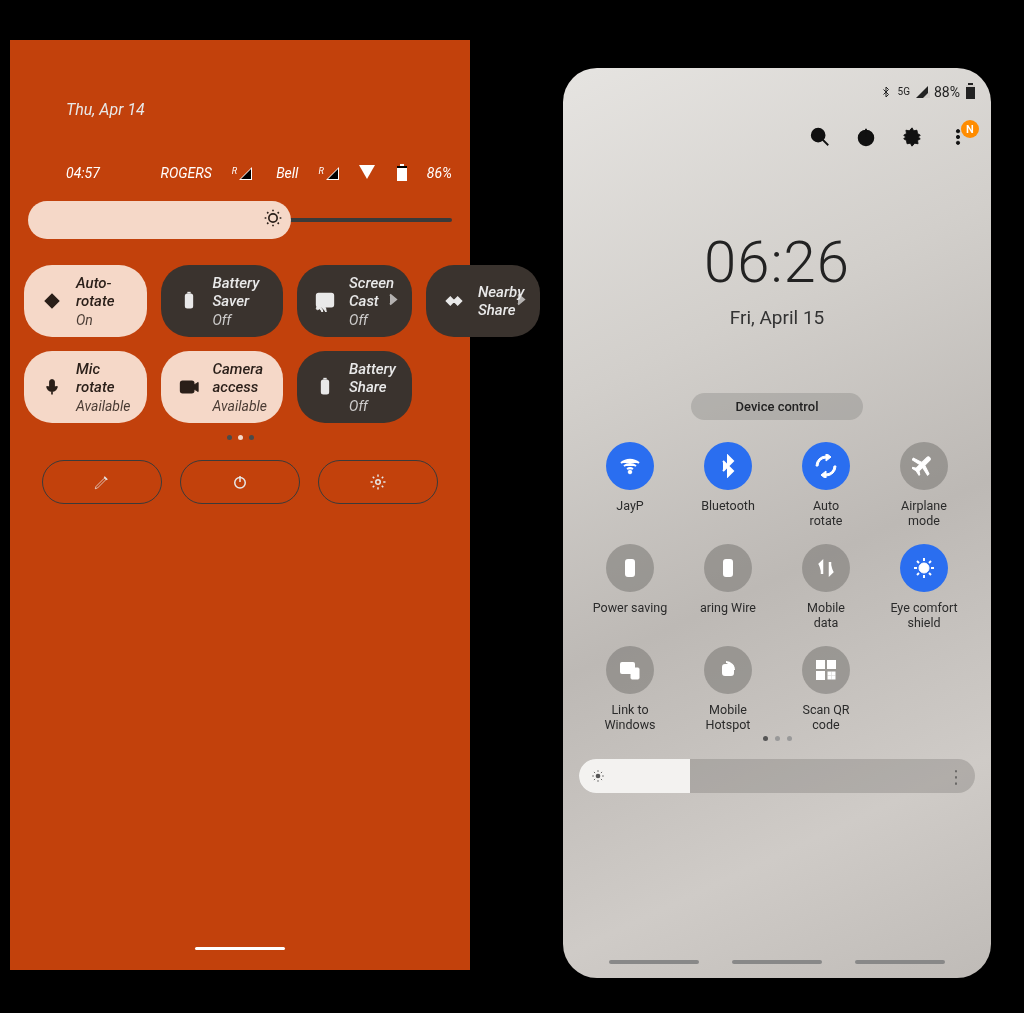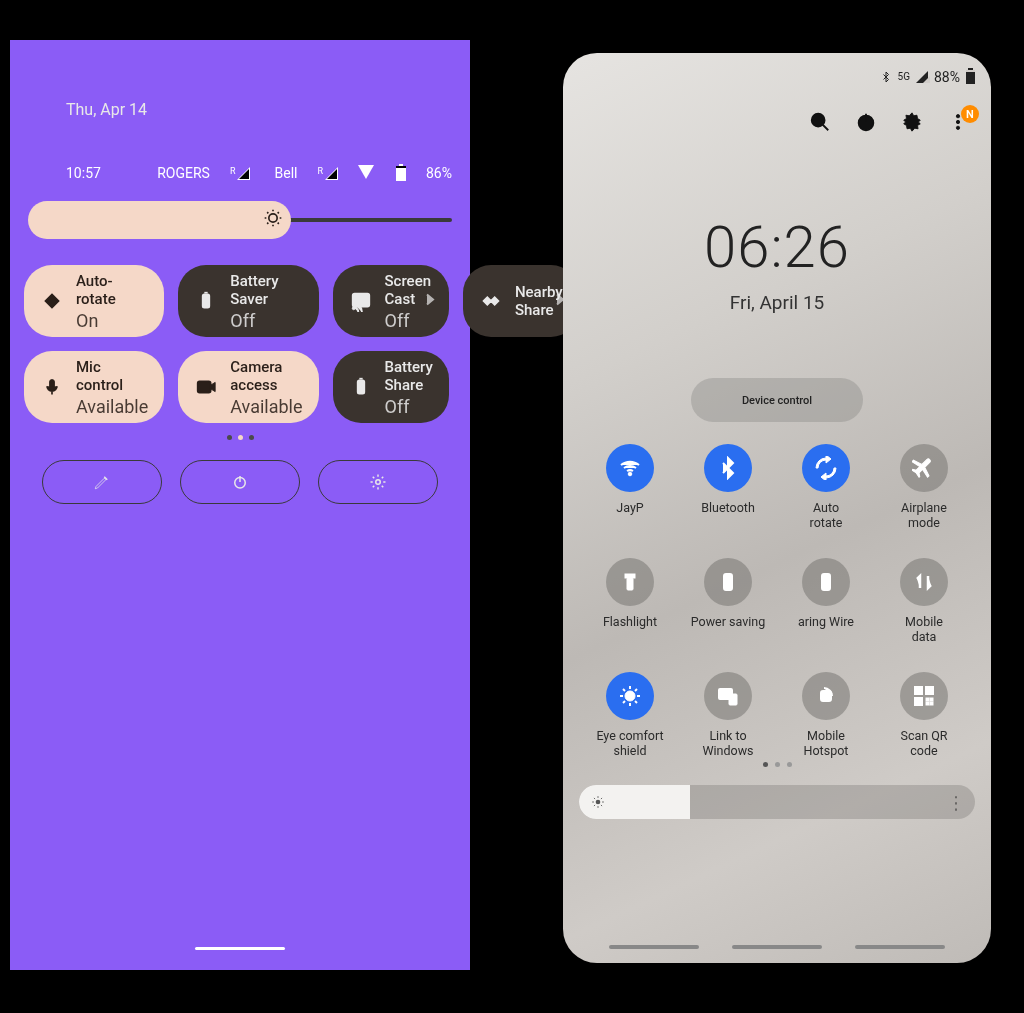--- a/index.html
+++ b/index.html
@@ -1,20 +1,20 @@
 <!DOCTYPE html>
 <html><head>
 <meta charset="utf-8">
 <style>
   * { box-sizing: border-box; margin:0; padding:0; }
   html,body { width:1024px; height:1013px; background:#000; font-family: -apple-system, Roboto, "Segoe UI", Arial, sans-serif; }
   .stage { position:relative; width:1024px; height:1013px; background:#000; }
 
   
-  .phoneL { position:absolute; left:10px; top:40px; width:460px; height:930px; background:#8b5cf6; }
+  .phoneL { position:absolute; left:10px; top:40px; width:460px; height:930px; background:#c2410c;font-style:italic; }
   .phoneL .date { color:#e8e8e8; font-size:16px; padding:60px 0 0 56px; }
   .phoneL .status { display:flex; justify-content:space-between; align-items:center; color:#fff; font-size:14px; padding:46px 18px 0 56px;}
   .phoneL .status .right { display:flex; align-items:center; gap:20px; font-size:14px;}
   .sigcell { display:flex; align-items:flex-start; gap:2px;}
   .sigcell .rtag { font-size:9px; line-height:9px; }
   .triEmpty { position:relative; width:13px; height:13px;}
   .triEmpty::before{content:"";position:absolute;bottom:0;left:0;border-style:solid;border-width:0 0 13px 13px;border-color:transparent transparent #fff transparent;}
   .triEmpty::after{content:"";position:absolute;bottom:1px;left:2px;border-style:solid;border-width:0 0 10px 10px;border-color:transparent transparent #000 transparent;}
   .wifiIc{width:16px;height:12px;position:relative;}
   .wifiIc::before{content:"";position:absolute;top:-2px;left:0;border-left:8px solid transparent;border-right:8px solid transparent;border-top:14px solid #fff;}
@@ -26,58 +26,58 @@
   .brightness .fill { height:38px; background:#f5d8c8; border-radius:20px; flex:0 0 62%; position:relative;}
   .brightness .fill .knob { position:absolute; right:8px; top:50%; transform:translateY(-50%); }
   .brightness .track { flex:1; height:4px; background:#3a3a3a; margin-left:-4px; border-radius:2px;}
 
   .tiles { margin:26px 14px 0 14px; display:grid; grid-template-columns:1fr 1fr 1fr 1fr; gap:14px;}
   .tile { height:72px; border-radius:28px; display:flex; align-items:center; padding:0 16px; position:relative;}
   .tile.on  { background:#f5d8c8; color:#2a1f19;}
   .tile.off { background:#3a332e; color:#e9e9e9;}
   .tile .ic { width:24px; display:flex; justify-content:center; align-items:center; flex:0 0 24px; margin-right:12px;}
   .tile .txt .t1 { font-size:15px; font-weight:500;}
-  .tile .txt .t2 { font-size:18px; opacity:.85; margin-top:2px;}
+  .tile .txt .t2 { font-size:14px; opacity:.85; margin-top:2px;}
   .tile .chev { position:absolute; right:14px; top:50%; transform:translateY(-50%); opacity:.7;}
   .tile.off .ic svg *, .tile.off .chev svg * { stroke:#e9e9e9; fill:#e9e9e9;}
   .tile.on  .ic svg *, .tile.on  .chev svg * { stroke:#2a1f19; fill:#2a1f19;}
 
   .dotsL { display:flex; justify-content:center; gap:6px; margin-top:12px;}
   .dotsL span{width:5px;height:5px;border-radius:50%;background:#4a4a4a;display:block;}
   .dotsL span.act{background:#f5d8c8;}
 
   .bottomBtns{ display:flex; justify-content:center; gap:18px; margin-top:20px;}
   .rbtn{ width:120px; height:44px; border:1px solid #3a3a3a; border-radius:22px; display:flex; align-items:center; justify-content:center;}
   .rbtn svg *{stroke:#e8e8e8;fill:none;}
 
   .navbar{position:absolute; bottom:20px; left:50%; transform:translateX(-50%); width:90px; height:3px; background:#fff; border-radius:2px;}
 
   
-  .phoneR { position:absolute; left:563px; top:53px; width:428px; height:910px; border-radius:34px; overflow:hidden;
+  .phoneR { position:absolute; left:563px; top:68px; width:428px; height:910px; border-radius:34px; overflow:hidden;
             background:linear-gradient(155deg,#e6e4e1 0%, #d2cfcb 30%, #bdb9b5 55%, #cfcbc7 80%, #bfbbb7 100%); }
   .phoneR .statusR{ display:flex; justify-content:flex-end; align-items:center; gap:6px; padding:16px 16px 0 0; color:#222; font-size:14px;}
   .statusR .battR{width:9px;height:14px;background:#222;position:relative;}
   .statusR .battR::before{content:"";position:absolute;top:-2px;left:2px;width:5px;height:2px;background:#222;}
   .statusR .battR::after{content:"";position:absolute;top:0;left:0;width:9px;height:2px;background:#d0ccc8;}
   .statusR .sigR{display:inline-block;border-style:solid;border-width:0 0 12px 12px;border-color:transparent transparent #222 transparent;position:relative;}
   .statusR .sigR::after{content:"";position:absolute;bottom:-12px;left:-5px;border-style:solid;border-width:0 0 7px 7px;border-color:transparent transparent #d0ccc8 transparent;}
 
   .toprow{ display:flex; justify-content:flex-end; align-items:center; gap:24px; padding:26px 22px 0 0;}
   .toprow .ib{width:22px;height:22px;display:flex;align-items:center;justify-content:center;position:relative;}
   .toprow .ib svg *{stroke:#111;fill:#111;}
   .nbadge{position:absolute;top:-6px;right:-10px;width:18px;height:18px;border-radius:50%;background:#ff8c00;color:#fff;font-size:11px;font-weight:600;display:flex;align-items:center;justify-content:center;}
 
   .clockR{ text-align:center; color:#222; margin-top:80px;}
   .clockR .tm{ font-size:58px; font-weight:300; letter-spacing:1px;}
   .clockR .dt{ font-size:19px; margin-top:10px; color:#333;}
 
   .pillrow{ display:flex; gap:16px; justify-content:center; margin-top:64px;}
-  .pill{ background:rgba(130,128,125,.35); border-radius:26px; width:172px; height:44px; display:flex; align-items:center; justify-content:center; color:#222; font-size:11px; font-weight:500;}
-
-  .qgrid{ margin:22px 18px 0 18px; display:grid; grid-template-columns:repeat(4,1fr); row-gap:28px;}
+  .pill{ background:rgba(130,128,125,.35); border-radius:26px; width:172px; height:27px; display:flex; align-items:center; justify-content:center; color:#222; font-size:13px; font-weight:500;}
+
+  .qgrid{ margin:22px 18px 0 18px; display:grid; grid-template-columns:repeat(4,1fr); row-gap:16px;}
   .qitem{ display:flex; flex-direction:column; align-items:center; gap:8px;}
   .qitem .circ{ width:48px; height:48px; border-radius:50%; display:flex; align-items:center; justify-content:center;}
   .qitem .circ.blue{ background:#2a6ef0;}
   .qitem .circ.grey{ background:rgba(120,118,115,.55);}
   .qitem .circ svg{width:24px;height:24px;}
   .qitem .circ.blue svg *{fill:#fff;stroke:#fff;}
   .qitem .circ.grey svg *{fill:#fff;stroke:#fff;}
   .qitem .lbl{ font-size:12.5px; color:#2b2b2b; text-align:center; line-height:1.2; min-height:30px;}
 
   .dotsR{display:flex;justify-content:center;gap:7px;margin-top:4px;}
@@ -93,21 +93,21 @@
   .navR span{ width:90px; height:4px; background:#888; border-radius:2px;}
 </style>
 </head>
 <body>
 <div class="stage">
 
 <div class="phoneL">
   <div class="date">Thu, Apr 14</div>
 
   <div class="status">
-    <div>10:57</div>
+    <div>04:57</div>
     <div class="right">
       <span>ROGERS</span>
       <span class="sigcell">
             <span class="rtag">R</span>
             <span class="triEmpty"></span>
           </span>
       <span style="margin-left:4px;">Bell</span>
       <span class="sigcell">
             <span class="rtag">R</span>
             <span class="triEmpty"></span>
@@ -187,21 +187,21 @@
             </svg></span>
         </div>
         <div class="tile on">
     <span class="ic">
             <svg width="20" height="20" viewBox="0 0 24 24">
               <rect x="9" y="3" width="6" height="11" rx="3" fill="#2a1f19"></rect>
               <path d="M6 11a6 6 0 0012 0M12 17v4" stroke="#2a1f19" stroke-width="2" fill="none"></path>
             </svg>
           </span>
     <span class="txt">
-      <div class="t1">Mic control</div>
+      <div class="t1">Mic rotate</div>
       <div class="t2">Available</div>
     </span>
     </div>
         <div class="tile on">
     <span class="ic">
             <svg width="22" height="22" viewBox="0 0 24 24">
               <rect x="3" y="6" width="14" height="12" rx="2" stroke="#2a1f19" stroke-width="2" fill="none"></rect>
               <path d="M17 10l5-3v10l-5-3z" fill="#2a1f19"></path>
             </svg>
           </span>
@@ -330,30 +330,20 @@
           </div>
     <div class="lbl">Auto<br>rotate</div>
         </div>
         <div class="qitem">
     <div class="circ grey">
             <svg viewBox="0 0 24 24">
               <path d="M21 14l-9-3V4a2 2 0 00-4 0v7l-9 3v2l9-2v5l-3 2v1l5-1 5 1v-1l-3-2v-5l9 2z" transform="rotate(45 12 12)"></path>
             </svg>
           </div>
     <div class="lbl">Airplane<br>mode</div>
-        </div>
-        <div class="qitem">
-    <div class="circ grey">
-            <svg viewBox="0 0 24 24">
-              <rect x="9" y="8" width="6" height="12" rx="1"></rect>
-              <rect x="7" y="4" width="10" height="4"></rect>
-              <line x1="12" y1="12" x2="12" y2="15" stroke-width="2" stroke="#999"></line>
-            </svg>
-          </div>
-    <div class="lbl">Flashlight</div>
         </div>
         <div class="qitem">
     <div class="circ grey">
             <svg viewBox="0 0 24 24">
               <rect x="8" y="4" width="8" height="16" rx="2" fill="none" stroke-width="2"></rect>
               <path d="M12 8c-2 2-2 4 0 6 2-2 2-4 0-6z"></path>
             </svg>
           </div>
     <div class="lbl">Power saving</div>
         </div>

